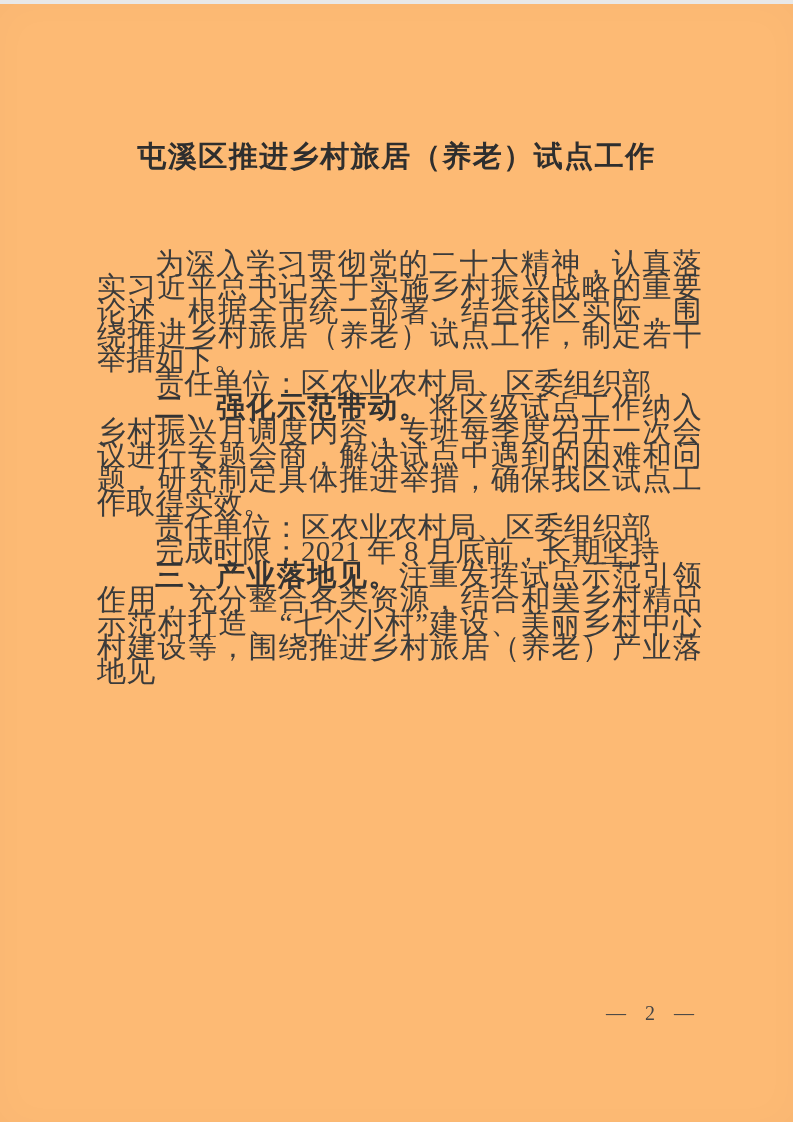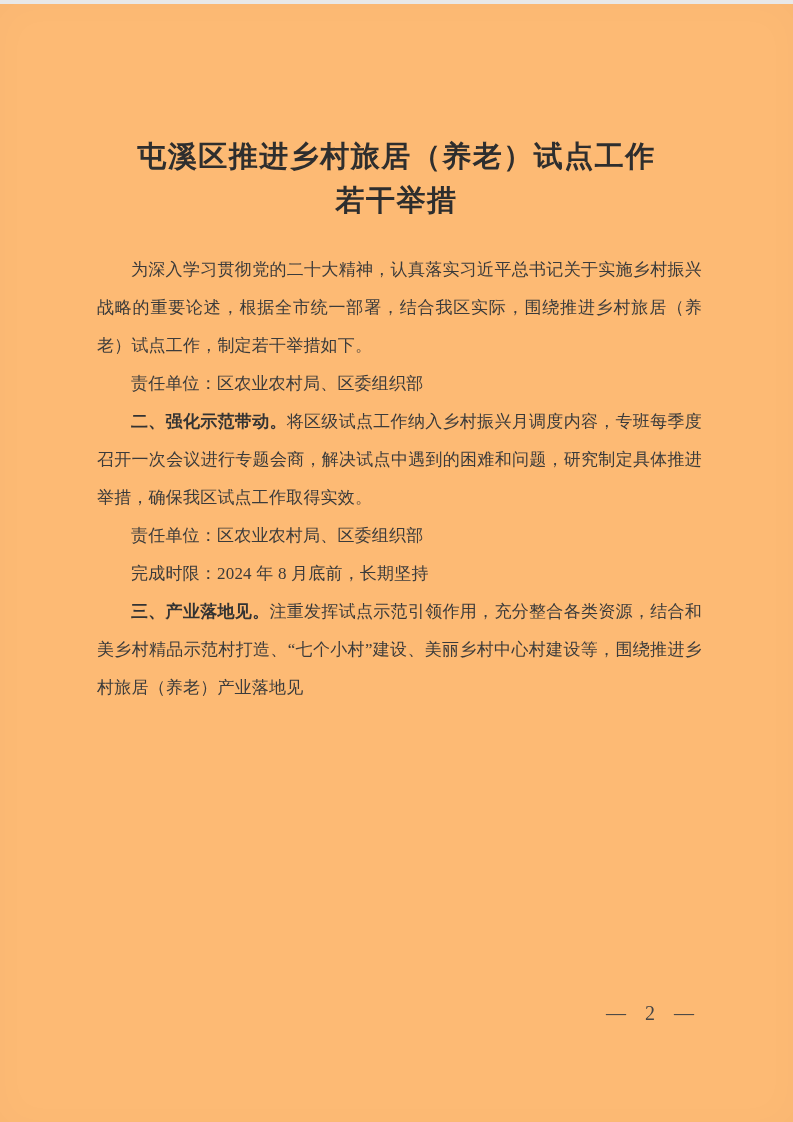--- a/index.html
+++ b/index.html
@@ -24,22 +24,22 @@
     line-height: 44px;
     font-weight: 700;
     color: #2e2e2e;
     letter-spacing: 1.5px;
   }
   .doc-body {
     position: absolute;
     left: 97px;
     top: 247px;
     width: 605px;
-    font-size: 17px;
-    line-height: 38px;
+    font-size: 29px;
+    line-height: 24px;
     color: #3b3b3b;
     text-align: justify;
     letter-spacing: 0.2px;
   }
   .doc-body p {
     margin: 0;
     text-indent: 2em;
   }
   .doc-body .run-bold {
     font-weight: 700;
@@ -56,27 +56,26 @@
     white-space: nowrap;
   }
 </style>
 </head>
 <body>
 
 <div class="page">
 
   <div class="doc-title">
     <div>屯溪区推进乡村旅居（养老）试点工作</div>
-    <div>若干举措</div>
   </div>
 
   <div class="doc-body">
       <p><span class="run-regular">为深入学习贯彻党的二十大精神，认真落实习近平总书记关于实施乡村振兴战略的重要论述，根据全市统一部署，结合我区实际，围绕推进乡村旅居（养老）试点工作，制定若干举措如下。</span></p>
       <p><span class="run-regular">责任单位：区农业农村局、区委组织部</span></p>
       <p><span class="run-bold">二、强化示范带动。</span><span class="run-regular">将区级试点工作纳入乡村振兴月调度内容，专班每季度召开一次会议进行专题会商，解决试点中遇到的困难和问题，研究制定具体推进举措，确保我区试点工作取得实效。</span></p>
       <p><span class="run-regular">责任单位：区农业农村局、区委组织部</span></p>
-      <p><span class="run-regular">完成时限：2024 年 8 月底前，长期坚持</span></p>
+      <p><span class="run-regular">完成时限：2021 年 8 月底前，长期坚持</span></p>
       <p><span class="run-bold">三、产业落地见。</span><span class="run-regular">注重发挥试点示范引领作用，充分整合各类资源，结合和美乡村精品示范村打造、“七个小村”建设、美丽乡村中心村建设等，围绕推进乡村旅居（养老）产业落地见</span></p>
     </div>
 
   <div class="page-number">— 2 —</div>
 
 </div>
 
 </body></html>

